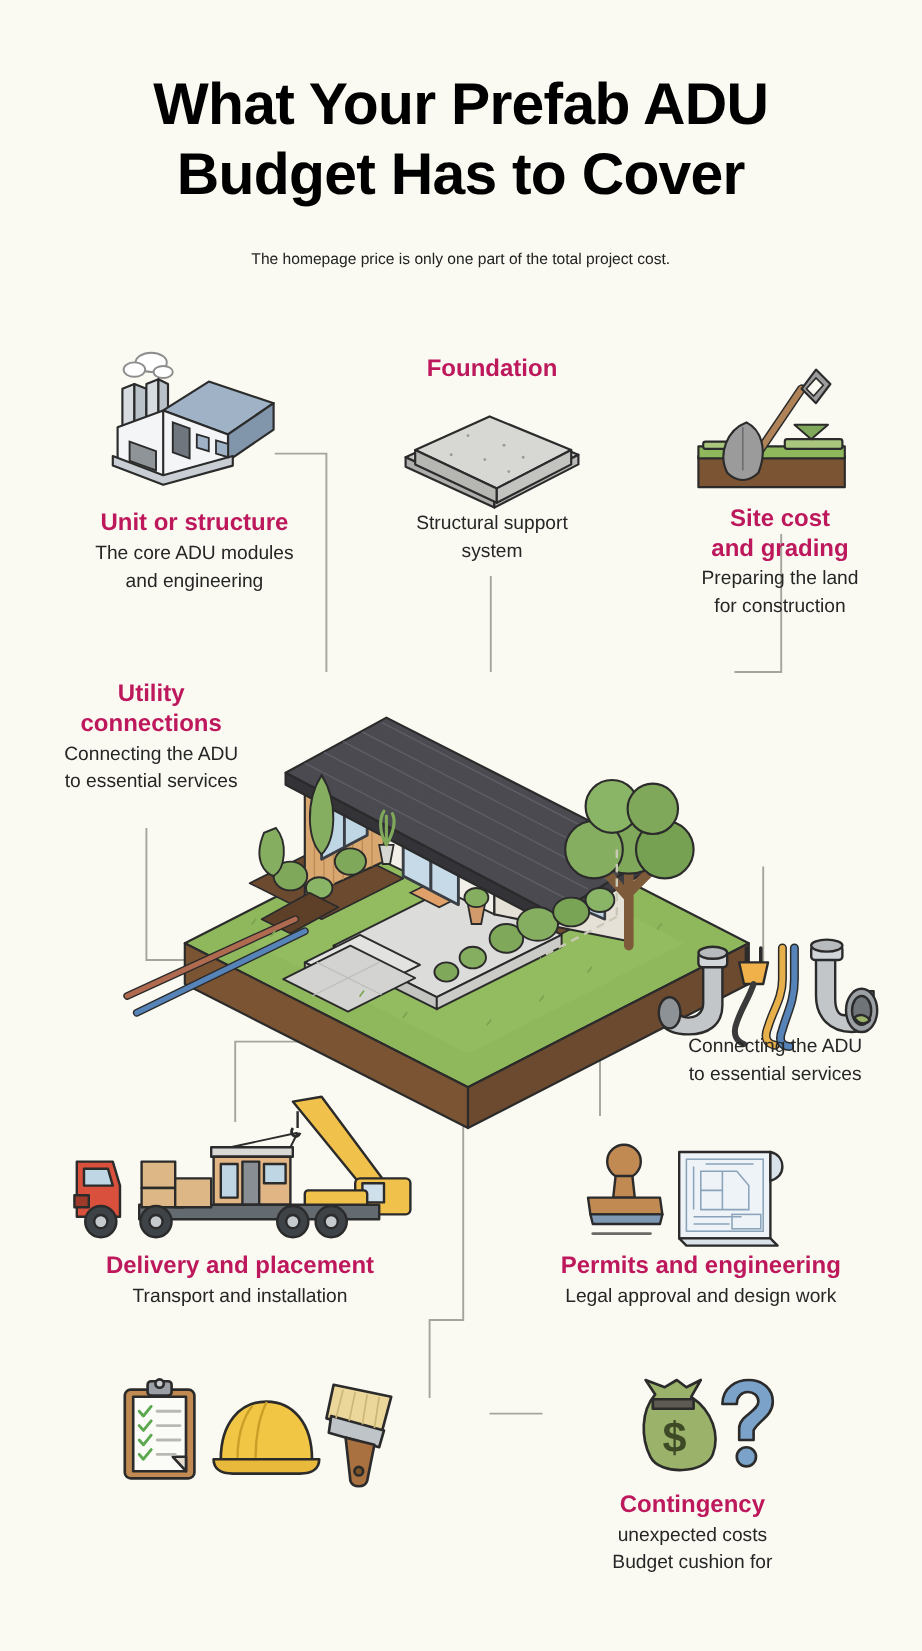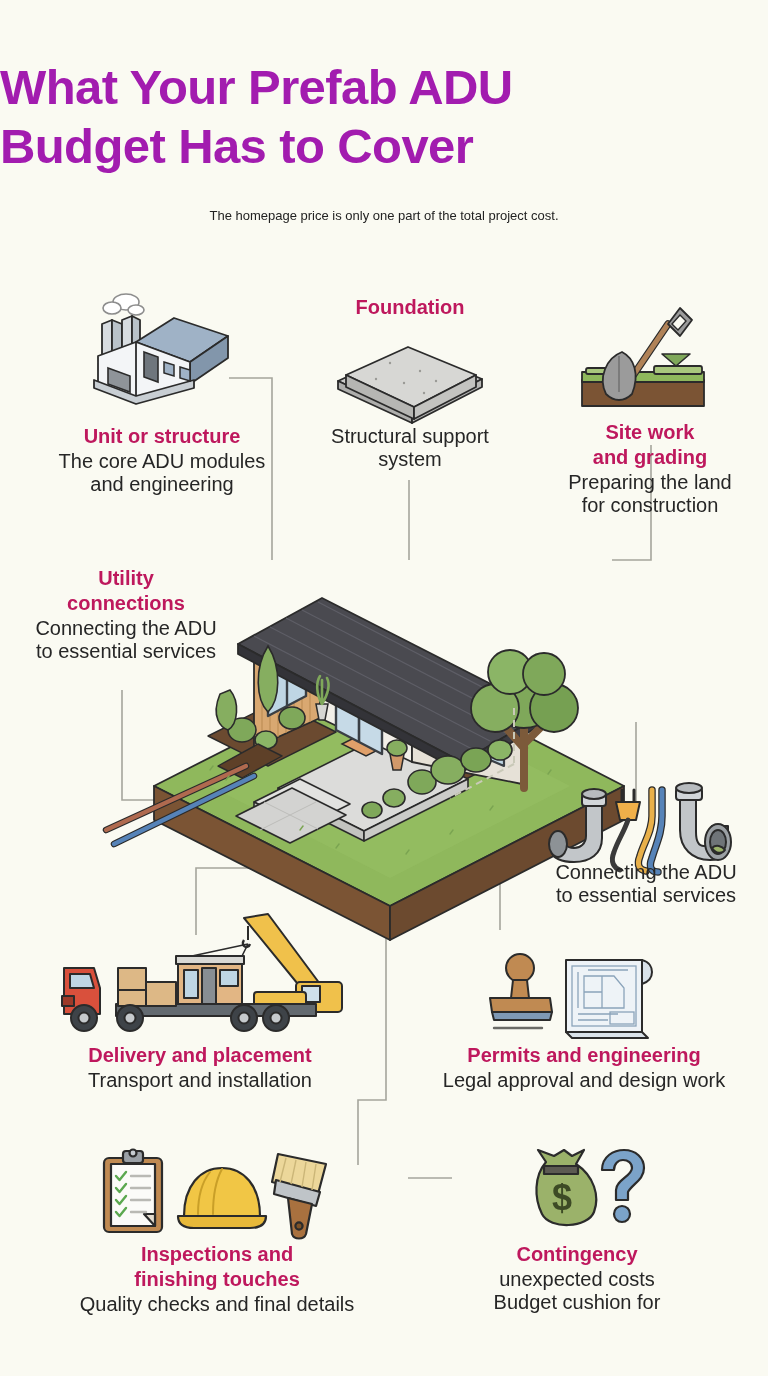--- a/index.html
+++ b/index.html
@@ -11,37 +11,38 @@
   }
   #stage {
     position:relative;
     width:768px; height:1376px;
     background:#FAFAF2;
   }
 
   
   .title {
     position:absolute; left:0; top:58px; width:768px;
+    text-align:center;
     font-size:49px; line-height:59px;
-    font-weight:bold; color:#a21caf;
+    font-weight:bold; color:#000000;
     letter-spacing:-0.6px;
   }
   .subtitle {
     position:absolute; left:0; top:208px; width:768px;
     text-align:center;
     font-size:13px; color:#222;
   }
 
   
   .lbl { position:absolute; text-align:center; }
   .lbl .hd {
     font-size:20px; font-weight:bold; color:#be185d; line-height:25px;
   }
   .lbl .sb {
-    font-size:20px; color:#262626; line-height:21px; margin-top:2px;
+    font-size:16px; color:#262626; line-height:21px; margin-top:2px;
   }
 
   
   #wires { position:absolute; left:0; top:0; width:768px; height:1376px; pointer-events:none; }
 
   
   .icon { position:absolute; }
 
   svg { display:block; overflow:visible; }
 </style>
@@ -166,21 +167,21 @@
       <path d="M54 84 L96 22" stroke="#b08257" stroke-width="5" stroke-linecap="round"></path>
 
       <path d="M96 22 L108 6 L120 18 L108 34 Z" fill="#9b9b9b" stroke="#2b2b2b" stroke-width="1.8" stroke-linejoin="round"></path>
       <path d="M100 22 L108 13 L114 19 L106 28 Z" fill="#FAFAF2" stroke="#2b2b2b" stroke-width="1.4"></path>
 
       <path d="M34 92 C26 76 34 56 50 50 C62 56 68 72 60 92 C52 100 42 100 34 92 Z" fill="#9b9b9b" stroke="#2b2b2b" stroke-width="1.8" stroke-linejoin="round"></path>
       <path d="M47 54 L47 90" stroke="#6e6e6e" stroke-width="1.4"></path>
     </svg>
   </div>
   <div class="lbl" style="left:532px; top:420px; width:236px;">
-    <div class="hd">Site work</div>
+    <div class="hd">Site cost</div>
     <div class="hd">and grading</div>
     <div class="sb">Preparing the land</div>
     <div class="sb">for construction</div>
   </div>
 
   <div class="lbl" style="left:8px; top:566px; width:236px;">
     <div class="hd">Utility</div>
     <div class="hd">connections</div>
     <div class="sb">Connecting the ADU</div>
     <div class="sb">to essential services</div>
@@ -497,25 +498,20 @@
         <circle cx="199" cy="78" r="3.6" fill="#7d5227"></circle>
       </g>
       <g stroke="#cbb678" stroke-width="1.4">
         <path d="M186 10 L180 34"></path>
           <path d="M196 12 L191 36"></path>
         <path d="M206 14 L202 39"></path>
           <path d="M216 16 L212 42"></path>
       </g>
     </svg>
   </div>
-  <div class="lbl" style="left:46px; top:1242px; width:342px;">
-    <div class="hd">Inspections and</div>
-    <div class="hd">finishing touches</div>
-    <div class="sb">Quality checks and final details</div>
-  </div>
 
   <div class="icon" style="left:520px; top:1148px;">
     <svg width="126" height="90" viewBox="0 0 126 90">
 
       <g stroke="#2b2b2b" stroke-width="2.2" stroke-linejoin="round">
         <path d="M26 14 L18 2 L34 8 L44 2 L52 8 L64 2 L56 16 C74 28 80 48 74 64
                  C68 80 30 82 22 66 C14 50 14 28 26 14 Z" fill="#9bb26a"></path>
         <path d="M24 18 L58 18 L58 26 L24 26 Z" fill="#5c5a52"></path>
       </g>
       <text x="42" y="62" font-family="Liberation Sans, sans-serif" font-size="36" font-weight="bold" fill="#3d4a25" text-anchor="middle">$</text>

